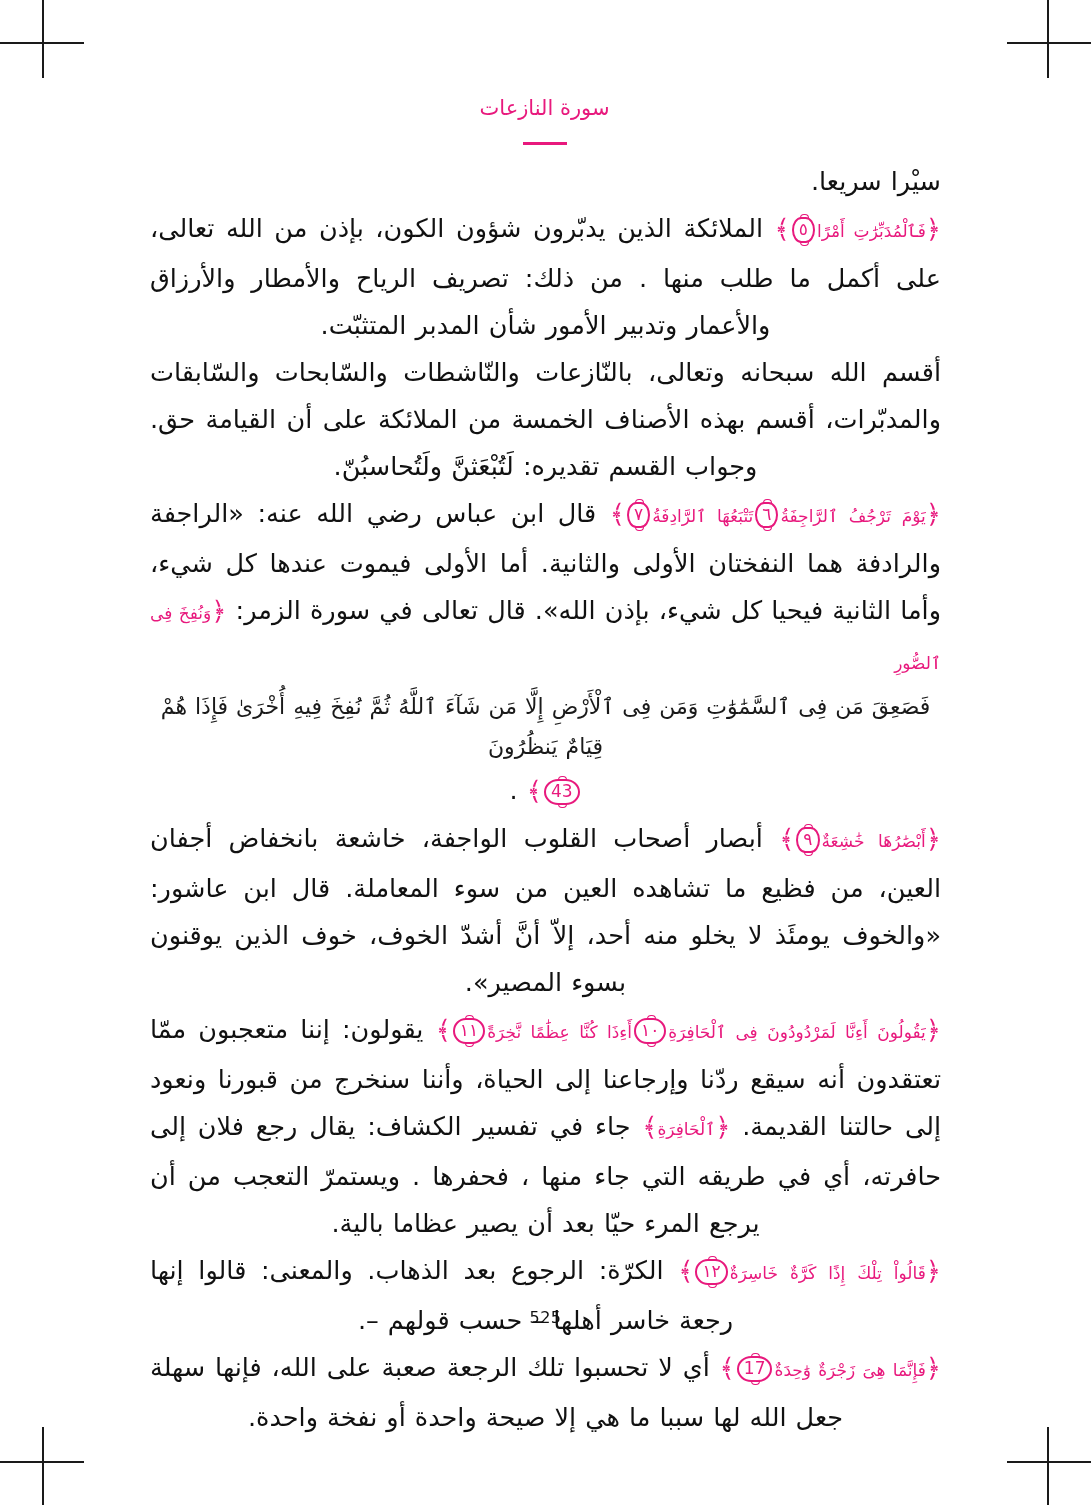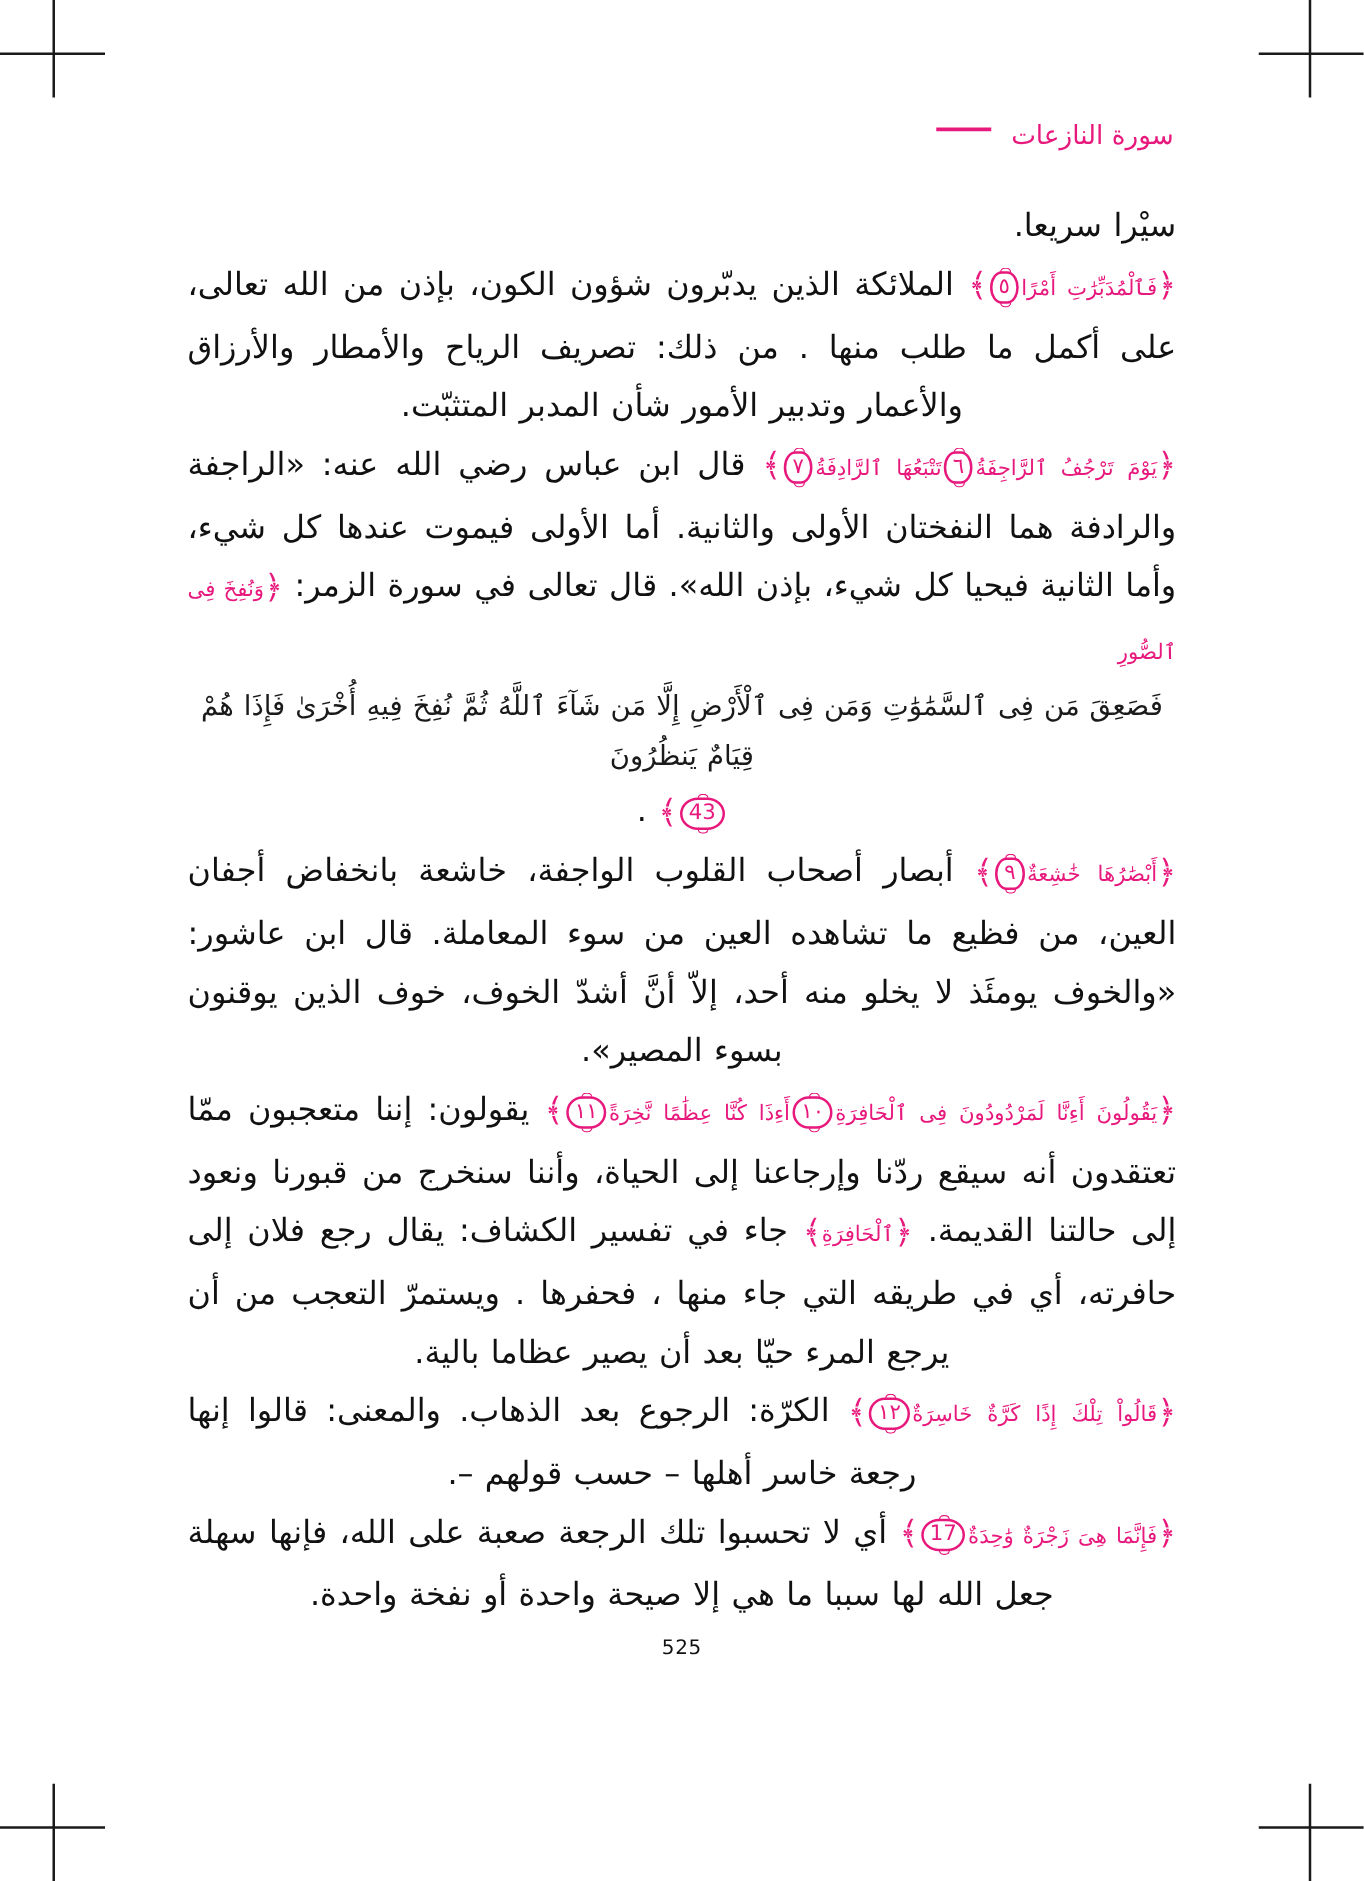--- a/index.html
+++ b/index.html
@@ -38,21 +38,22 @@
     position: absolute;
     left: 150px;
     right: 150px;
     top: 96px;
     bottom: 120px;
   }
 
   
   .runhead {
     display: flex;
-    flex-direction: row;
+    flex-direction: column;
+    align-items: center;
     justify-content: flex-start;
     gap: 16px;
     height: 44px;
     margin-bottom: 18px;
     padding-left: 0;
     padding-right: 2px;
   }
   .runhead-title {
     color: #e8197d;
     font-size: 21px;
@@ -172,20 +173,21 @@
 <div class="page">
 
   <div class="runhead">
     <span class="runhead-title">سورة النازعات</span>
     <span class="runhead-rule"></span>
   </div>
 
   <div class="prose" id="prose-root">
       <p class="start-flush"><span>سيْرا سريعا.</span></p>
       <p class="centered-last"><span class="ayah ayah-brk">﴿</span><span class="ayah">فَٱلْمُدَبِّرَٰتِ أَمْرًا</span><span class="ayah ayah-num">٥</span><span class="ayah ayah-brk">﴾</span><span> الملائكة الذين يدبّرون شؤون الكون، بإذن من الله تعالى، على أكمل ما طلب منها . من ذلك: تصريف الرياح والأمطار والأرزاق والأعمار وتدبير الأمور شأن المدبر المتثبّت.</span></p>
+      <p class="centered-last"><span>أقسم الله سبحانه وتعالى، بالنّازعات والنّاشطات والسّابحات والسّابقات والمدبّرات، أقسم بهذه الأصناف الخمسة من الملائكة على أن القيامة حق. وجواب القسم تقديره: لَتُبْعَثنَّ ولَتُحاسبُنّ.</span></p>
       <p class="start-flush"><span class="ayah ayah-brk">﴿</span><span class="ayah">يَوْمَ تَرْجُفُ ٱلرَّاجِفَةُ</span><span class="ayah ayah-num">٦</span><span class="ayah">تَتْبَعُهَا ٱلرَّادِفَةُ</span><span class="ayah ayah-num">٧</span><span class="ayah ayah-brk">﴾</span><span> قال ابن عباس رضي الله عنه: «الراجفة والرادفة هما النفختان الأولى والثانية. أما الأولى فيموت عندها كل شيء، وأما الثانية فيحيا كل شيء، بإذن الله». قال تعالى في سورة الزمر: </span><span class="ayah ayah-brk">﴿</span><span class="ayah">وَنُفِخَ فِى ٱلصُّورِ</span></p>
       <p class="centered-last quran-block"><span class="ayah black ayah-long">فَصَعِقَ مَن فِى ٱلسَّمَٰوَٰتِ وَمَن فِى ٱلْأَرْضِ إِلَّا مَن شَآءَ ٱللَّهُ ثُمَّ نُفِخَ فِيهِ أُخْرَىٰ فَإِذَا هُمْ قِيَامٌ يَنظُرُونَ</span><span class="ayah ayah-num">43</span><span class="ayah ayah-brk">﴾</span><span> .</span></p>
       <p class="centered-last"><span class="ayah ayah-brk">﴿</span><span class="ayah">أَبْصَٰرُهَا خَٰشِعَةٌ</span><span class="ayah ayah-num">٩</span><span class="ayah ayah-brk">﴾</span><span> أبصار أصحاب القلوب الواجفة، خاشعة بانخفاض أجفان العين، من فظيع ما تشاهده العين من سوء المعاملة. قال ابن عاشور: «والخوف يومئَذ لا يخلو منه أحد، إلاّ أنَّ أشدّ الخوف، خوف الذين يوقنون بسوء المصير».</span></p>
       <p class="centered-last"><span class="ayah ayah-brk">﴿</span><span class="ayah">يَقُولُونَ أَءِنَّا لَمَرْدُودُونَ فِى ٱلْحَافِرَةِ</span><span class="ayah ayah-num">١٠</span><span class="ayah">أَءِذَا كُنَّا عِظَٰمًا نَّخِرَةً</span><span class="ayah ayah-num">١١</span><span class="ayah ayah-brk">﴾</span><span> يقولون:    إننا متعجبون ممّا تعتقدون أنه سيقع ردّنا وإرجاعنا إلى الحياة، وأننا سنخرج من قبورنا ونعود إلى حالتنا القديمة. </span><span class="ayah ayah-brk">﴿</span><span class="ayah">ٱلْحَافِرَةِ</span><span class="ayah ayah-brk">﴾</span><span> جاء في تفسير الكشاف: يقال رجع فلان إلى حافرته، أي في طريقه التي جاء منها ، فحفرها . ويستمرّ التعجب من أن يرجع المرء حيّا بعد أن يصير عظاما بالية.</span></p>
       <p class="centered-last"><span class="ayah ayah-brk">﴿</span><span class="ayah">قَالُواْ تِلْكَ إِذًا كَرَّةٌ خَاسِرَةٌ</span><span class="ayah ayah-num">١٢</span><span class="ayah ayah-brk">﴾</span><span> الكرّة: الرجوع بعد الذهاب. والمعنى: قالوا إنها رجعة خاسر أهلها – حسب قولهم –.</span></p>
       <p class="centered-last"><span class="ayah ayah-brk">﴿</span><span class="ayah">فَإِنَّمَا هِىَ زَجْرَةٌ وَٰحِدَةٌ</span><span class="ayah ayah-num">17</span><span class="ayah ayah-brk">﴾</span><span> أي لا تحسبوا تلك الرجعة صعبة على الله، فإنها سهلة جعل الله لها سببا ما هي إلا صيحة واحدة أو نفخة واحدة.</span></p>
     </div>
 
   <div class="folio">525</div>
 </div>

